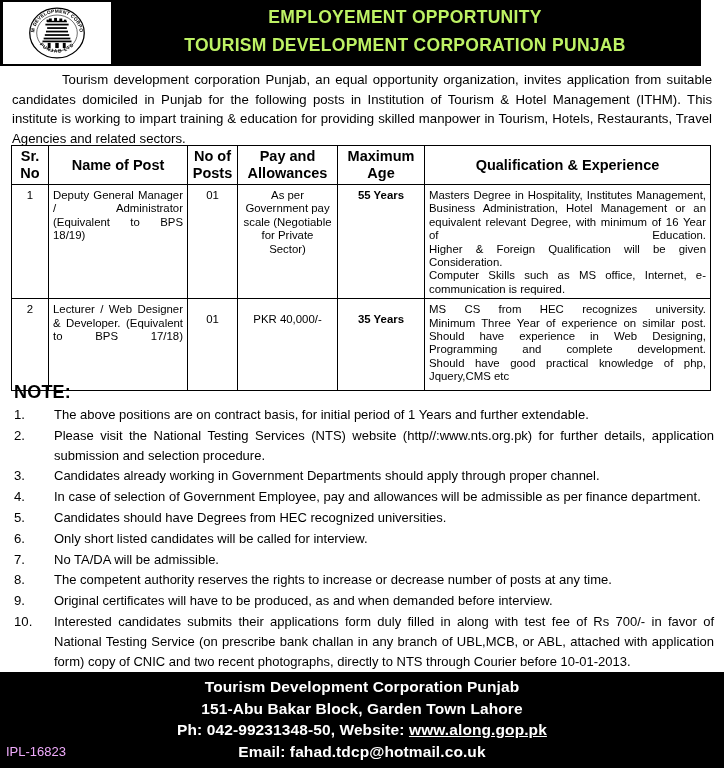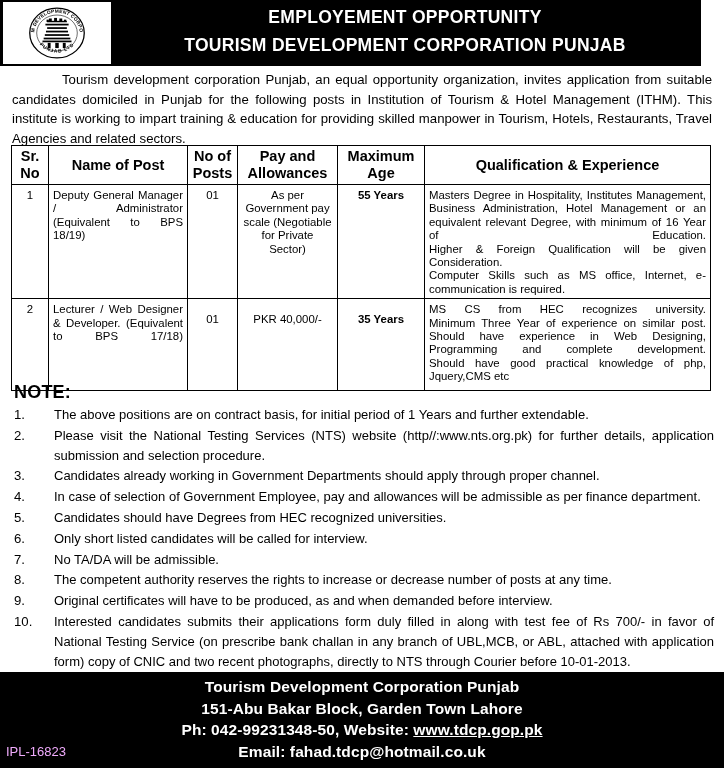--- a/index.html
+++ b/index.html
@@ -44,21 +44,21 @@
   .logo-seal {
     width: 58px;
     height: 58px;
   }
   .header-titles {
     position: absolute;
     left: 115px;
     top: 3px;
     width: 580px;
     text-align: center;
-    color: #ffffff;
+    color: #bef264;
   }
   .header-title-1 {
     font-size: 17.5px;
     font-weight: bold;
     letter-spacing: 0.3px;
     line-height: 28px;
     white-space: nowrap;
   }
   .header-title-2 {
     font-size: 17.5px;
@@ -328,19 +328,19 @@
     <div class="note-item">
       <div class="note-num">10.</div>
       <div class="note-text">Interested candidates submits their applications form duly filled in along with test fee of Rs 700/- in favor of National Testing Service (on prescribe bank challan in any branch of UBL,MCB, or ABL, attached with application form) copy of CNIC and two recent photographs, directly to NTS through Courier before  10-01-2013.</div>
     </div>
   </div>
 
   <div class="footer-band">
     <div class="footer-center">
       <div class="footer-line">Tourism Development Corporation Punjab</div>
       <div class="footer-line">151-Abu Bakar Block, Garden Town Lahore</div>
-      <div class="footer-line"><span>Ph: 042-99231348-50, Website: </span><span class="footer-link">www.tdcp.gop.pk</span></div>
+      <div class="footer-line"><span>Ph: 042-99231348-50, Website: </span><span class="footer-link">www.along.gop.pk</span></div>
       <div class="footer-line">Email: fahad.tdcp@hotmail.co.uk</div>
     </div>
     <div class="footer-ref">IPL-16823</div>
   </div>
 
 </div>
 
 </body></html>

